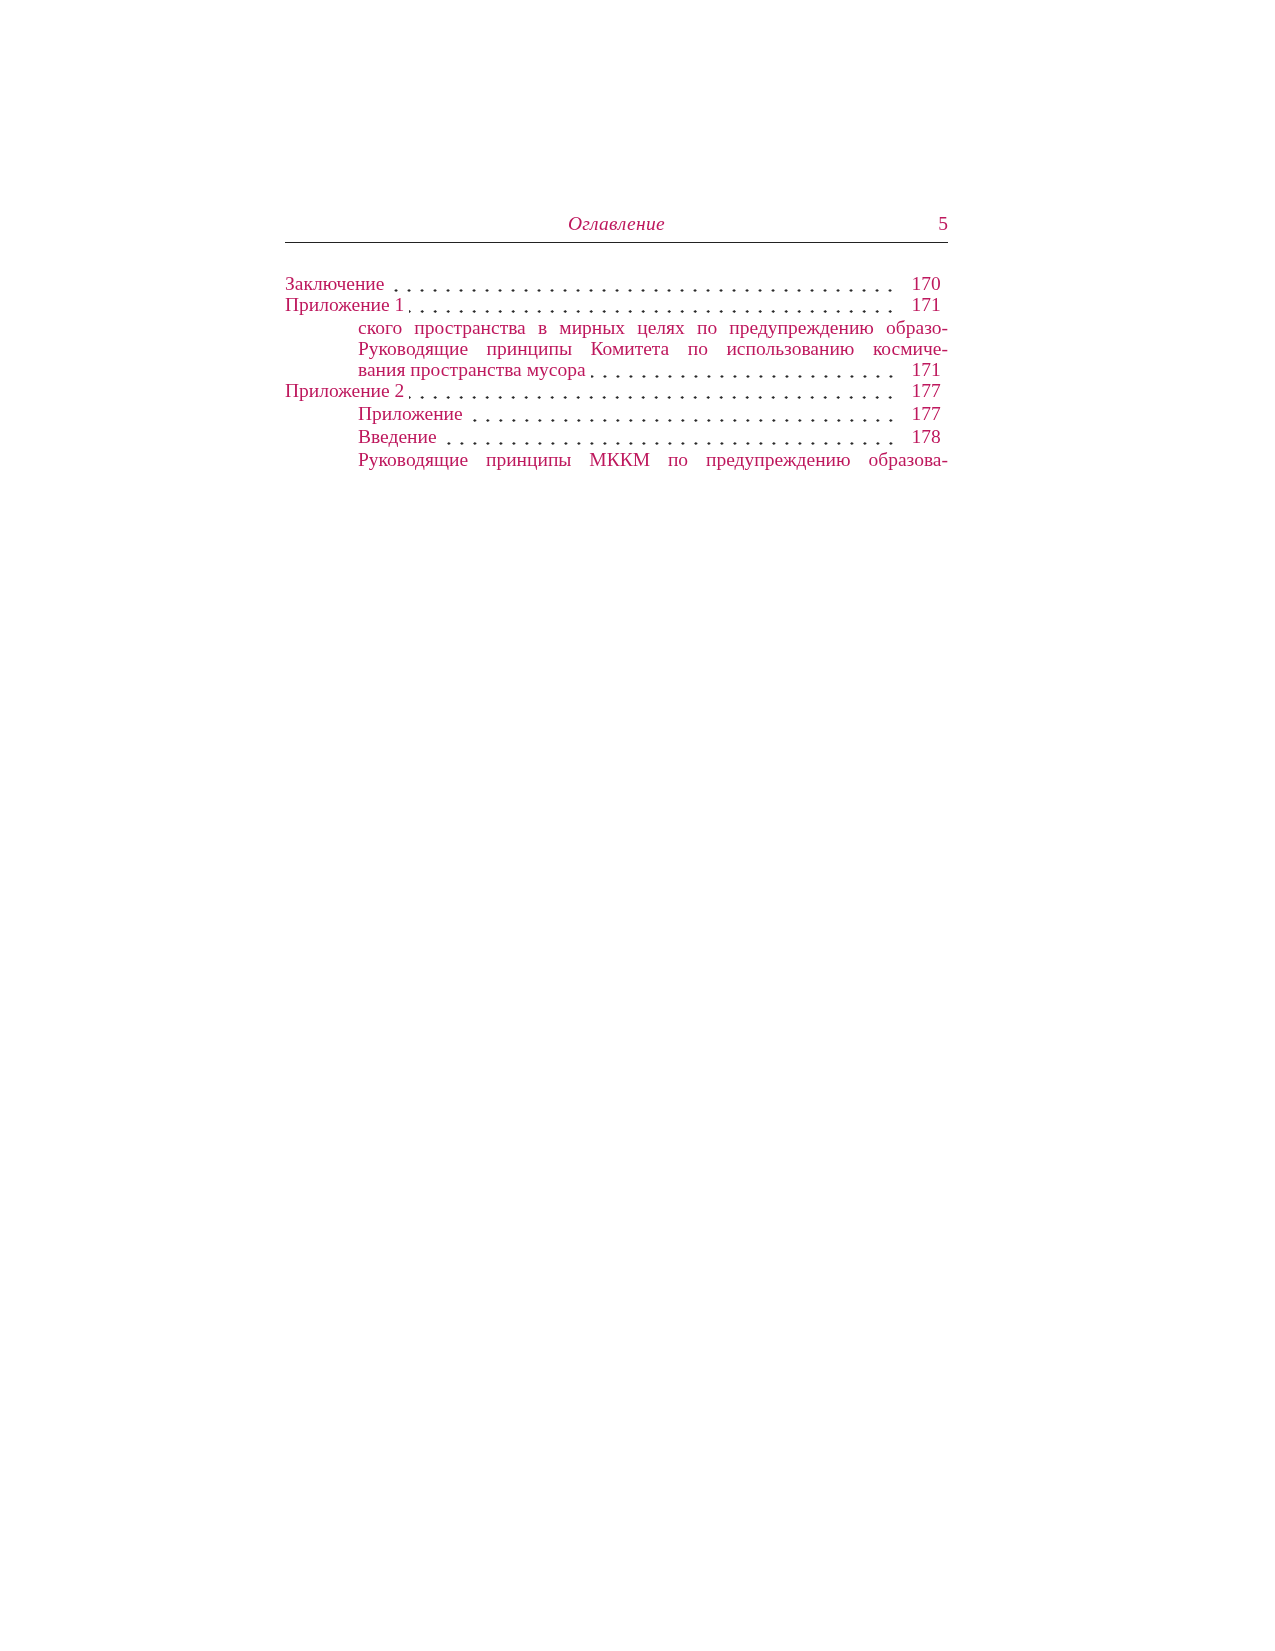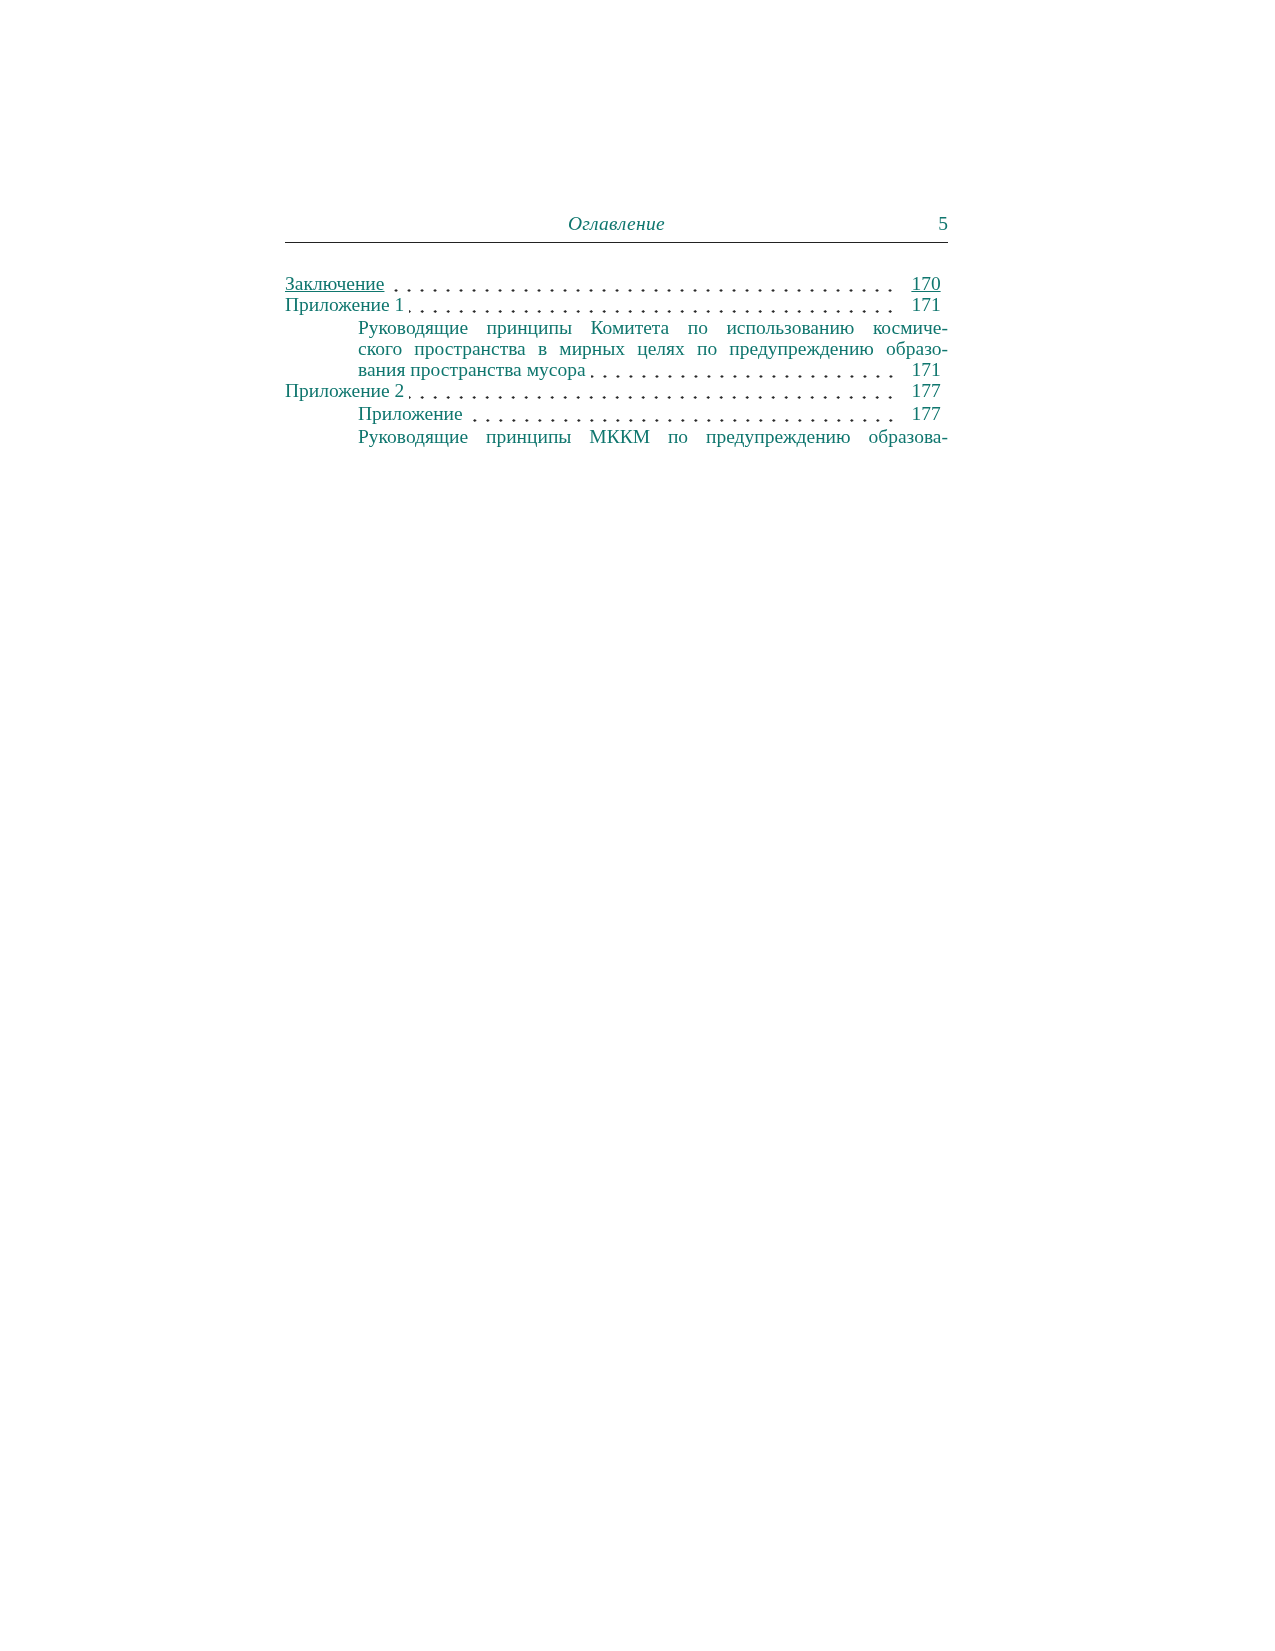--- a/index.html
+++ b/index.html
@@ -2,21 +2,21 @@
 <html><head>
 <meta charset="utf-8">
 <style>
   html, body { margin: 0; padding: 0; background: #ffffff; }
   .sheet {
     position: relative;
     width: 1275px;
     height: 1651px;
     background: #ffffff;
     font-family: "Liberation Serif", "DejaVu Serif", serif;
-    color: #0f766e;
+    color: #be185d;
     overflow: hidden;
   }
   .content {
     position: absolute;
     left: 285px;
     top: 213px;
     width: 663px;
   }
   .running-head {
     position: relative;
@@ -40,21 +40,21 @@
     border-top: 1.5px solid #222222;
     margin: 7px 0 0 0;
   }
   .toc {
     margin-top: 30px;
     font-size: 19.5px;
     line-height: 21px;
   }
   .toc-entry { margin: 0; }
   .toc-entry.top { margin-top: 0; }
-  .toc-entry.top:first-child { margin-top: 0; text-decoration: underline; }
+  .toc-entry.top:first-child { margin-top: 0; }
   .toc-entry.sub { padding-left: 73px; margin-top: 2px; }
   .toc-text-line {
     text-align: justify;
     text-align-last: justify;
   }
   .toc-last-line {
     display: flex;
     align-items: baseline;
   }
   .toc-label { white-space: nowrap; }
@@ -106,22 +106,22 @@
             <div class="toc-last-line">
               <span class="toc-label">Приложение 1</span>
               <span class="leader"></span>
               <span class="pagenum">171</span>
             </div>
           </div>
   </div>
 
   <div class="toc-entry sub">
     <div class="toc-lines">
+            <div class="toc-text-line">ского пространства в мирных целях по предупреждению образо-</div>
             <div class="toc-text-line">Руководящие принципы Комитета по использованию космиче-</div>
-            <div class="toc-text-line">ского пространства в мирных целях по предупреждению образо-</div>
             <div class="toc-last-line">
               <span class="toc-label">вания пространства мусора</span>
               <span class="leader"></span>
               <span class="pagenum">171</span>
             </div>
           </div>
   </div>
 
   <div class="toc-entry top">
     <div class="toc-lines">
@@ -136,20 +136,29 @@
   <div class="toc-entry sub">
     <div class="toc-lines">
             <div class="toc-last-line">
               <span class="toc-label">Приложение</span>
               <span class="leader"></span>
               <span class="pagenum">177</span>
             </div>
           </div>
   </div>
 
+  <div class="toc-entry sub">
+    <div class="toc-lines">
+            <div class="toc-last-line">
+              <span class="toc-label">Введение</span>
+              <span class="leader"></span>
+              <span class="pagenum">178</span>
+            </div>
+          </div>
+  </div>
 
   <div class="toc-entry sub">
     <div class="toc-lines">
             <div class="toc-text-line">Руководящие принципы МККМ по предупреждению образова-</div>
           </div>
   </div>
 </div>
 
   </div>
 </div>

